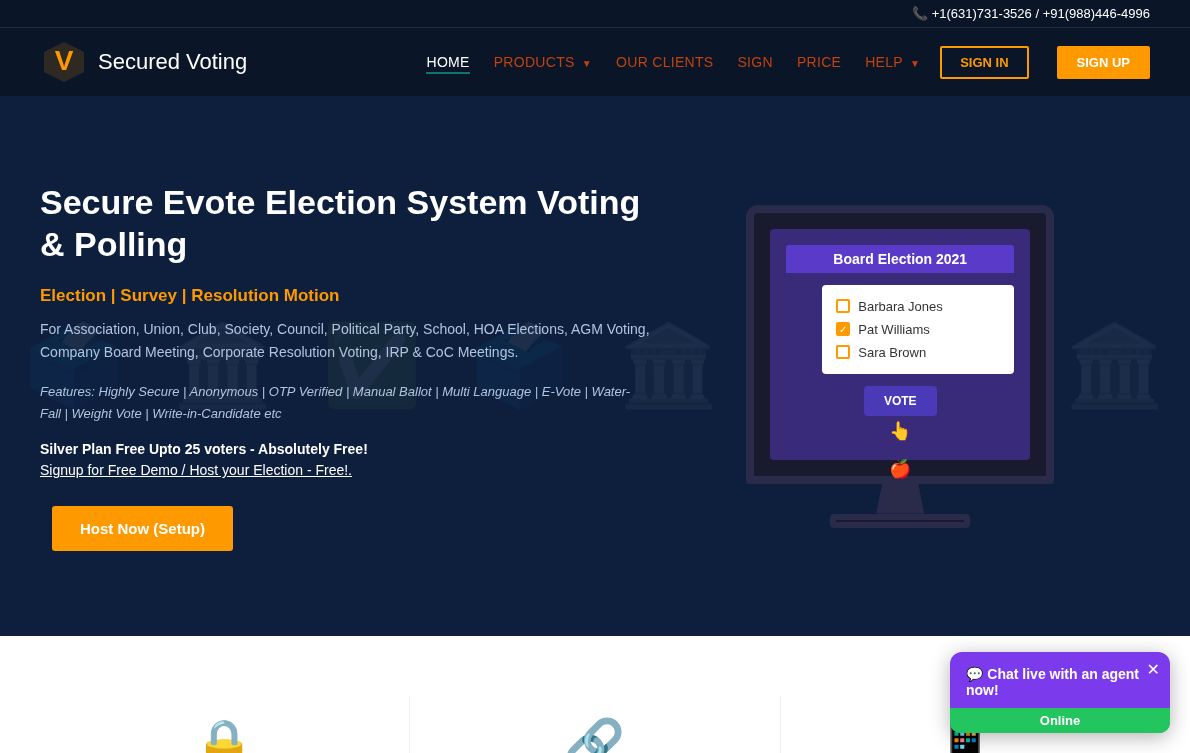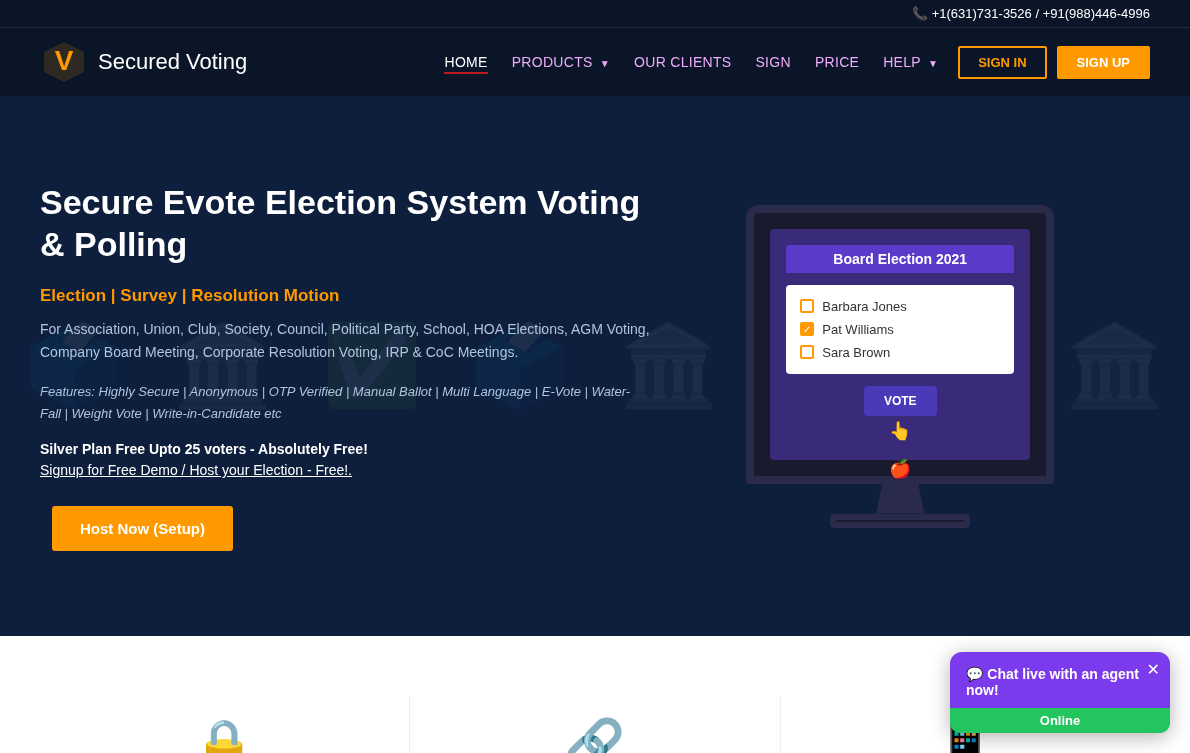--- a/index.html
+++ b/index.html
@@ -37,33 +37,33 @@
       font-weight: 400;
     }
     .nav-links {
       display: flex;
       align-items: center;
       gap: 24px;
       list-style: none;
       margin-right: 20px;
     }
     .nav-links li a {
-      color: #f0abfc;
+      color: #c2410c;
       text-decoration: none;
       font-size: 14px;
       font-weight: 500;
       letter-spacing: 0.3px;
     }
     .nav-links li a.active {
       color: #fff;
-      border-bottom: 2px solid #b91c1c;
+      border-bottom: 2px solid #0f766e;
       padding-bottom: 2px;
     }
     .dropdown-arrow { font-size: 10px; margin-left: 3px; }
-    .nav-buttons { display: flex; gap: 10px; }
+    .nav-buttons { display: flex; gap: 28px; }
     .btn-signin {
       background: transparent;
       border: 2px solid #f90;
       color: #f90;
       padding: 7px 18px;
       font-size: 13px;
       font-weight: 700;
       cursor: pointer;
       border-radius: 2px;
     }
@@ -204,20 +204,21 @@
       font-size: 14px;
       font-weight: 700;
       border-radius: 3px 3px 0 0;
       margin-bottom: 12px;
     }
     .ballot-options {
       background: #fff;
       border-radius: 4px;
       padding: 10px 14px;
       margin-bottom: 12px;
+      margin-left: 36px;
     }
     .ballot-option {
       display: flex;
       align-items: center;
       gap: 8px;
       padding: 4px 0;
       font-size: 13px;
       color: #333;
     }
     .checkbox-unchecked {

